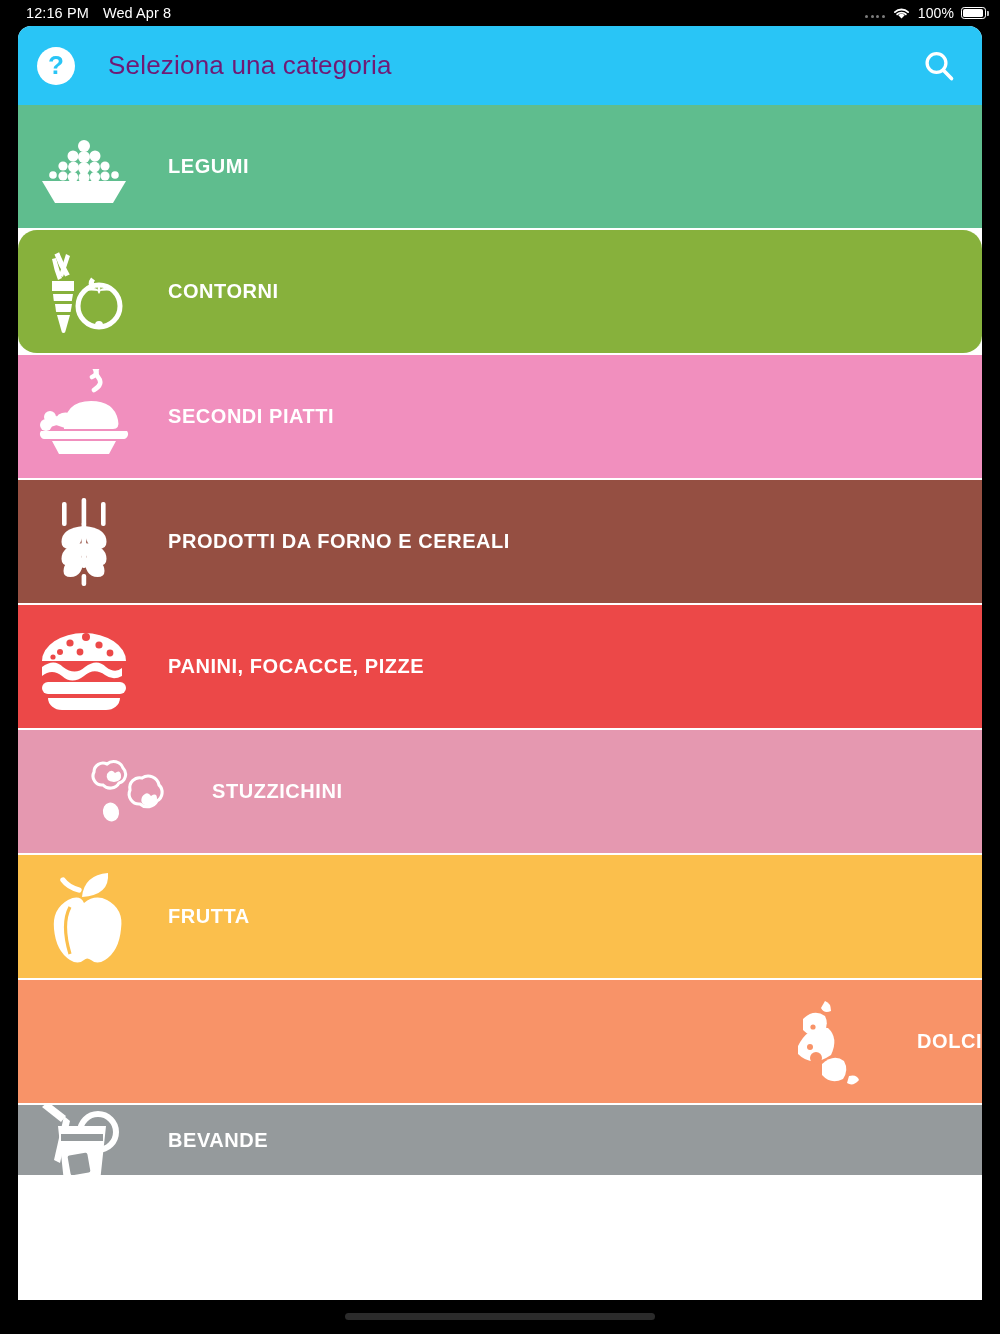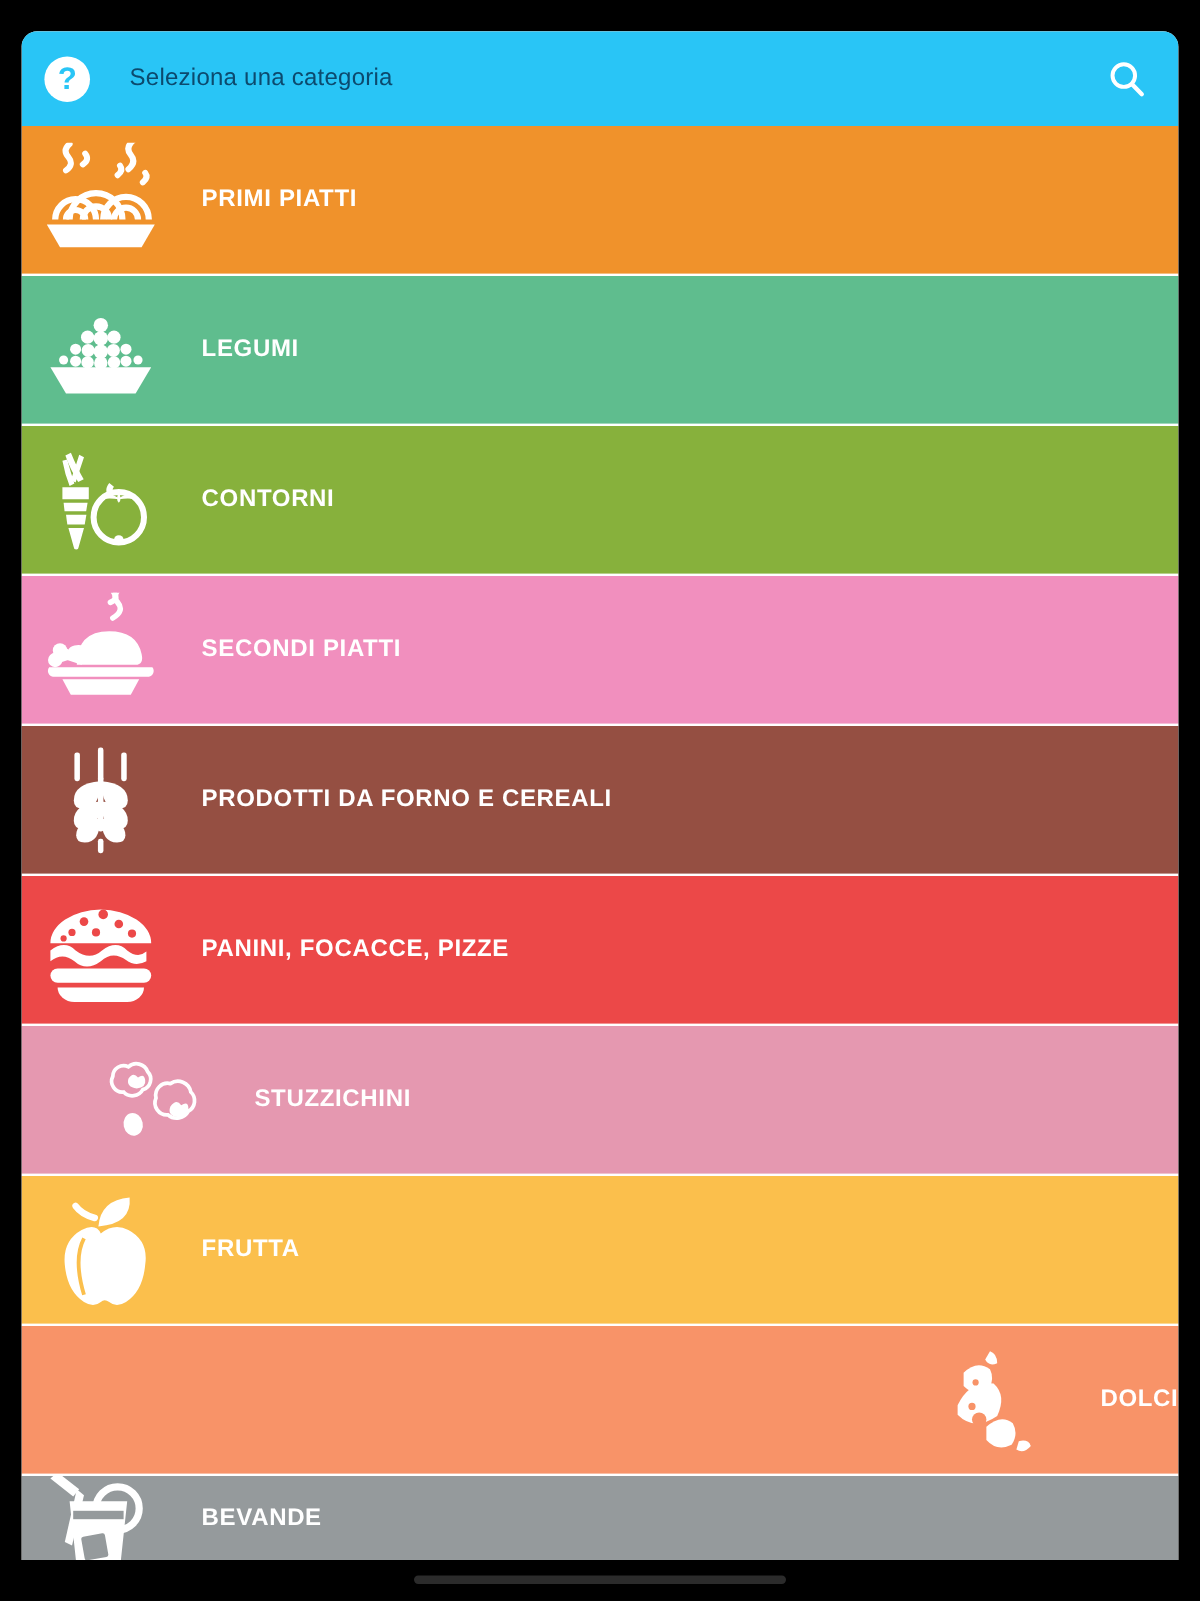--- a/index.html
+++ b/index.html
@@ -56,22 +56,22 @@
   .help-btn{
     width:38px; height:38px; border-radius:50%;
     background:#fff; display:flex; align-items:center; justify-content:center;
     margin-left:9px; flex:0 0 auto;
   }
   .help-btn span{
     font-size:26px; font-weight:bold; line-height:1;
     margin-top:-1px;
   }
   .nav-title{
-    margin-left:33px; color:#0c4a6e;
-    font-size:20px; font-weight:400; letter-spacing:.2px;
+    margin-left:33px; color:#701a75;
+    font-size:26px; font-weight:400; letter-spacing:.2px;
     flex:1 1 auto; white-space:nowrap;
   }
   .search-btn{ flex:0 0 auto; display:flex; align-items:center; justify-content:center; width:42px; height:42px;}
 
   
   .cat-list{ width:100%; }
   .cat-row{
     position:relative; width:100%;
     display:flex; align-items:center;
     border-bottom:2px solid #ffffff;
@@ -94,60 +94,60 @@
     position:absolute; left:50%; transform:translateX(-50%);
     bottom:14px; width:310px; height:7px;
     background:#2b2b2b; border-radius:4px;
   }
 </style>
 </head>
 <body>
 
 <div class="device">
 
+  <div class="statusbar">
+    <div class="sb-left">
+      <span class="sb-time">12:16 PM</span>
+      <span class="sb-date">Wed Apr 8</span>
+    </div>
+    <div class="sb-right">
+      <span class="dots">
+          <i></i>
+          <i></i>
+          <i></i>
+          <i></i>
+        </span>
+      <svg class="wifi" width="19" height="14" viewBox="0 0 19 14">
+        <path d="M9.5 12.6 L6.3 9.2 a4.7 4.7 0 0 1 6.4 0 Z" fill="#fff"></path>
+        <path d="M2.9 6.1 a9.6 9.6 0 0 1 13.2 0" stroke="#fff" stroke-width="1.9" fill="none" stroke-linecap="round"></path>
+        <path d="M5.2 8.3 a6.3 6.3 0 0 1 8.6 0" stroke="#fff" stroke-width="1.9" fill="none" stroke-linecap="round"></path>
+      </svg>
+      <span class="sb-pct">100%</span>
+      <span class="battery">
+          <span></span>
+        </span>
+    </div>
+  </div>
 
   <div class="screen">
 
     <div class="navbar" style="background: rgb(41, 197, 246);">
       <div class="help-btn">
         <span style="color: rgb(41, 197, 246);">?</span>
       </div>
       <div class="nav-title">Seleziona una categoria</div>
       <div class="search-btn">
         <svg width="34" height="34" viewBox="0 0 34 34">
           <circle cx="14.5" cy="14" r="9.4" stroke="#fff" stroke-width="3.3" fill="none"></circle>
           <line x1="21.2" y1="21" x2="29.5" y2="29.6" stroke="#fff" stroke-width="3.6" stroke-linecap="round"></line>
         </svg>
       </div>
     </div>
 
     <div class="cat-list">
-        <div class="cat-row" style="background: rgb(240, 146, 43); height: 125px;">
-          <div class="cat-icon">
-            <svg width="96" height="96" viewBox="0 0 96 96">
-  <g fill="none" stroke="#ffffff" stroke-width="5" stroke-linecap="round">
-    <path d="M19 23 q7 -5 2 -11 q-5 -6 1 -11"></path>
-    <path d="M33 18 q6 -4 2 -9"></path>
-    <path d="M71 22 q7 -6 2 -12 q-5 -6 2 -12"></path>
-    <path d="M62 27 q5 -4 2 -8"></path>
-    <path d="M83 33 q5 -4 2 -8"></path>
-  </g>
-  <g fill="none" stroke="#ffffff" stroke-width="5.2">
-    <path d="M22 64 a22 22 0 0 1 44 0"></path>
-    <path d="M33 64 a11 11 0 0 1 22 0"></path>
-    <path d="M10 64 a17 17 0 0 1 34 0"></path>
-    <path d="M19 64 a8 8 0 0 1 16 0"></path>
-    <path d="M50 64 a19 19 0 0 1 38 0"></path>
-    <path d="M59 64 a10 10 0 0 1 20 0"></path>
-  </g>
-  <path d="M3 68 h90 l-11 19 h-68 Z" fill="#ffffff"></path>
-</svg>
-          </div>
-          <div class="cat-label">PRIMI PIATTI</div>
-        </div>
         <div class="cat-row" style="background: rgb(95, 189, 142); height: 125px;">
           <div class="cat-icon">
             <svg width="96" height="96" viewBox="0 0 96 96">
   <g fill="#ffffff">
     <circle cx="48" cy="27" r="6"></circle>
     <circle cx="37" cy="37" r="5.5"></circle>
                 <circle cx="48" cy="38" r="6"></circle>
                 <circle cx="59" cy="37" r="5.5"></circle>
     <circle cx="27" cy="47" r="4.6"></circle>
                 <circle cx="37.5" cy="48" r="5.4"></circle>
@@ -160,21 +160,21 @@
     <circle cx="48" cy="58.5" r="5.6"></circle>
                 <circle cx="59" cy="58" r="5.2"></circle>
                 <circle cx="69" cy="57" r="4.6"></circle>
     <circle cx="79" cy="56" r="3.8"></circle>
   </g>
   <path d="M6 62 h84 l-13 22 h-58 Z" fill="#ffffff"></path>
 </svg>
           </div>
           <div class="cat-label">LEGUMI</div>
         </div>
-        <div class="cat-row" style="background: rgb(135, 177, 60); height: 125px;">
+        <div class="cat-row" style="background: rgb(135, 177, 60); height: 125px; border-radius: 19px;">
           <div class="cat-icon">
             <svg width="96" height="96" viewBox="0 0 96 96">
   <g fill="#ffffff">
     <path d="M26 8 q2 14 5 24 l-5 1 q-4 -12 -5 -24 Z" transform="rotate(-14 26 20)"></path>
     <path d="M34 12 q-4 12 -7 21 l-4 -2 q4 -11 7 -21 Z"></path>
     <path d="M20 14 q3 11 6 20 l-4 2 q-4 -10 -6 -21 Z"></path>
     <path d="M16 37 h22 v10 h-22 Z"></path>
     <path d="M17 50 h20 l-1.2 7 h-18 Z"></path>
     <path d="M19 60 h17 l-1.4 8 h-14.5 Z"></path>
     <path d="M21 71 h13 l-4.5 16 a2 2 0 0 1 -4 0 Z"></path>

